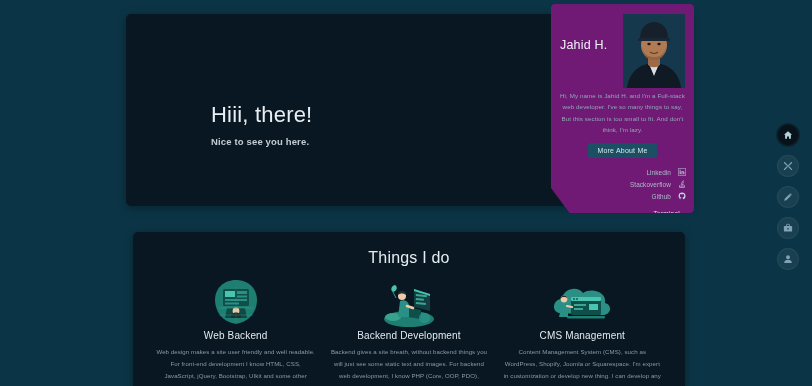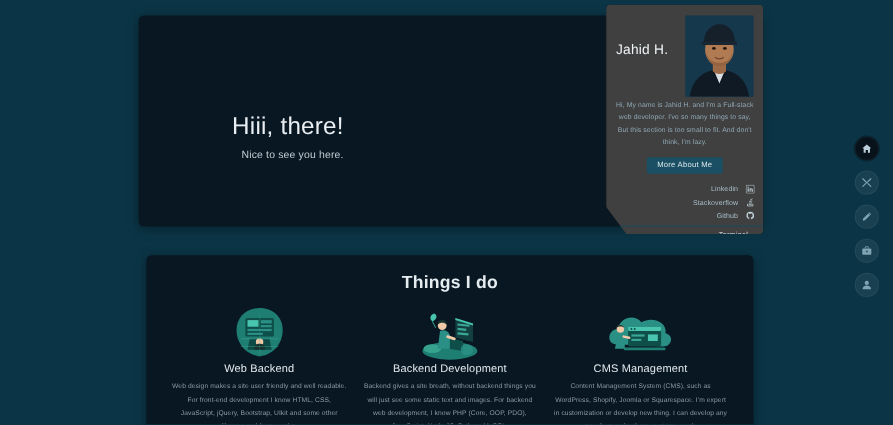--- a/index.html
+++ b/index.html
@@ -33,32 +33,31 @@
   .hero-title {
     font-size:22px;
     font-weight:400;
     color:#e9eef2;
     letter-spacing:0.2px;
     line-height:1.2;
   }
   .hero-sub {
     margin-top:8px;
     font-size:9.5px;
-    font-weight:400;
+    font-weight:700;
     color:#c3ccd3;
     letter-spacing:0.15px;
-    text-align:right;
   }
 
   
   .profile-card {
     position:absolute;
     left:551px; top:4px;
     width:143px; height:209px;
-    background:#404040;
+    background:#701a75;
     border-radius:4px 4px 4px 0;
     box-shadow:0 3px 14px rgba(0,0,0,0.45);
     -webkit-clip-path: polygon(0 0, 100% 0, 100% 100%, 13% 100%, 0 88%);
     clip-path: polygon(0 0, 100% 0, 100% 100%, 13% 100%, 0 88%);
     overflow:hidden;
   }
   .card-top {
     display:flex;
     align-items:flex-start;
     padding:10px 9px 0 9px;
@@ -155,21 +154,21 @@
     background:#081722;
     border-radius:5px;
     box-shadow:0 2px 10px rgba(0,0,0,0.35);
     overflow:hidden;
   }
   .things-title {
     text-align:center;
     margin-top:17px;
     font-size:16px;
     color:#e6edf1;
-    font-weight:700;
+    font-weight:400;
     letter-spacing:0.2px;
   }
   .cards-row {
     display:flex;
     margin-top:11px;
     padding:0 16px;
   }
   .svc-card {
     flex:1;
     text-align:center;

